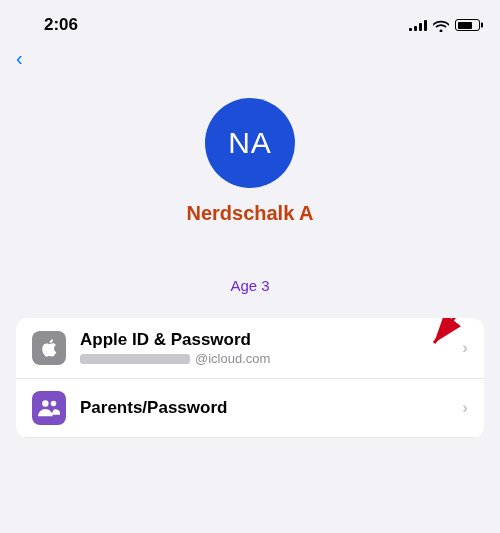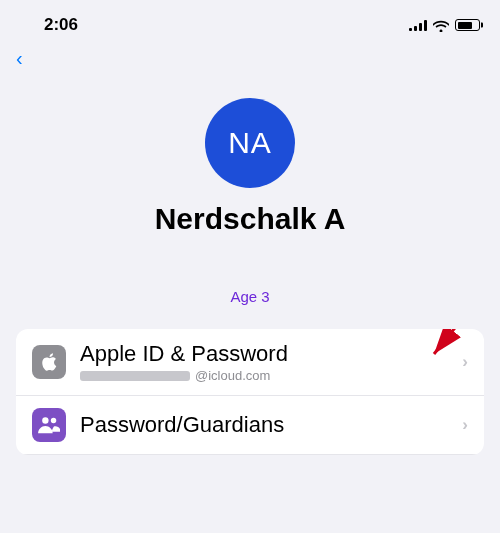--- a/index.html
+++ b/index.html
@@ -129,23 +129,23 @@
     }
 
     .avatar-initials {
       color: #fff;
       font-size: 30px;
       font-weight: 500;
       letter-spacing: 1px;
     }
 
     .profile-name {
-      font-size: 30px;
+      font-size: 20px;
       font-weight: 700;
-      color: #000000;
+      color: #c2410c;
       margin-bottom: 4px;
     }
 
     .profile-age {
       font-size: 15px;
       color: #6d28d9;
       font-weight: 400;
       margin-top: 48px;
     }
 
@@ -185,23 +185,23 @@
 
     .icon-purple {
       background: #7d4fc4;
     }
 
     .settings-item-text {
       flex: 1;
     }
 
     .settings-item-title {
-      font-size: 22px;
+      font-size: 17px;
       color: #000;
-      font-weight: 400;
+      font-weight: 700;
     }
 
     .settings-item-subtitle {
       font-size: 13px;
       color: #8e8e93;
       margin-top: 1px;
       display: flex;
       align-items: center;
       gap: 2px;
     }
@@ -285,21 +285,21 @@
     <div class="settings-item-icon icon-purple">
 
       <svg width="22" height="20" viewBox="0 0 24 22" fill="white">
         <circle cx="8" cy="6" r="3.5"></circle>
         <circle cx="17" cy="6" r="3"></circle>
         <path d="M0 20c0-4.4 3.6-8 8-8s8 3.6 8 8H0z"></path>
         <path d="M15 20c0-2.8.9-5.3 2.4-7.3.5-.1 1-.2 1.6-.2 3.3 0 6 2.7 6 6H15z"></path>
       </svg>
     </div>
     <div class="settings-item-text">
-      <div class="settings-item-title">Password/Guardians</div>
+      <div class="settings-item-title">Parents/Password</div>
     </div>
     <span class="chevron-right">›</span>
   </div>
 
   <svg style="position:absolute; top:-30px; right:10px; pointer-events:none; overflow:visible;" width="200" height="120" viewBox="0 0 200 120">
     <defs>
       <marker id="arrowhead" markerWidth="10" markerHeight="7" refX="10" refY="3.5" orient="auto">
         <polygon points="0 0, 10 3.5, 0 7" fill="#d0021b"></polygon>
       </marker>
     </defs>

